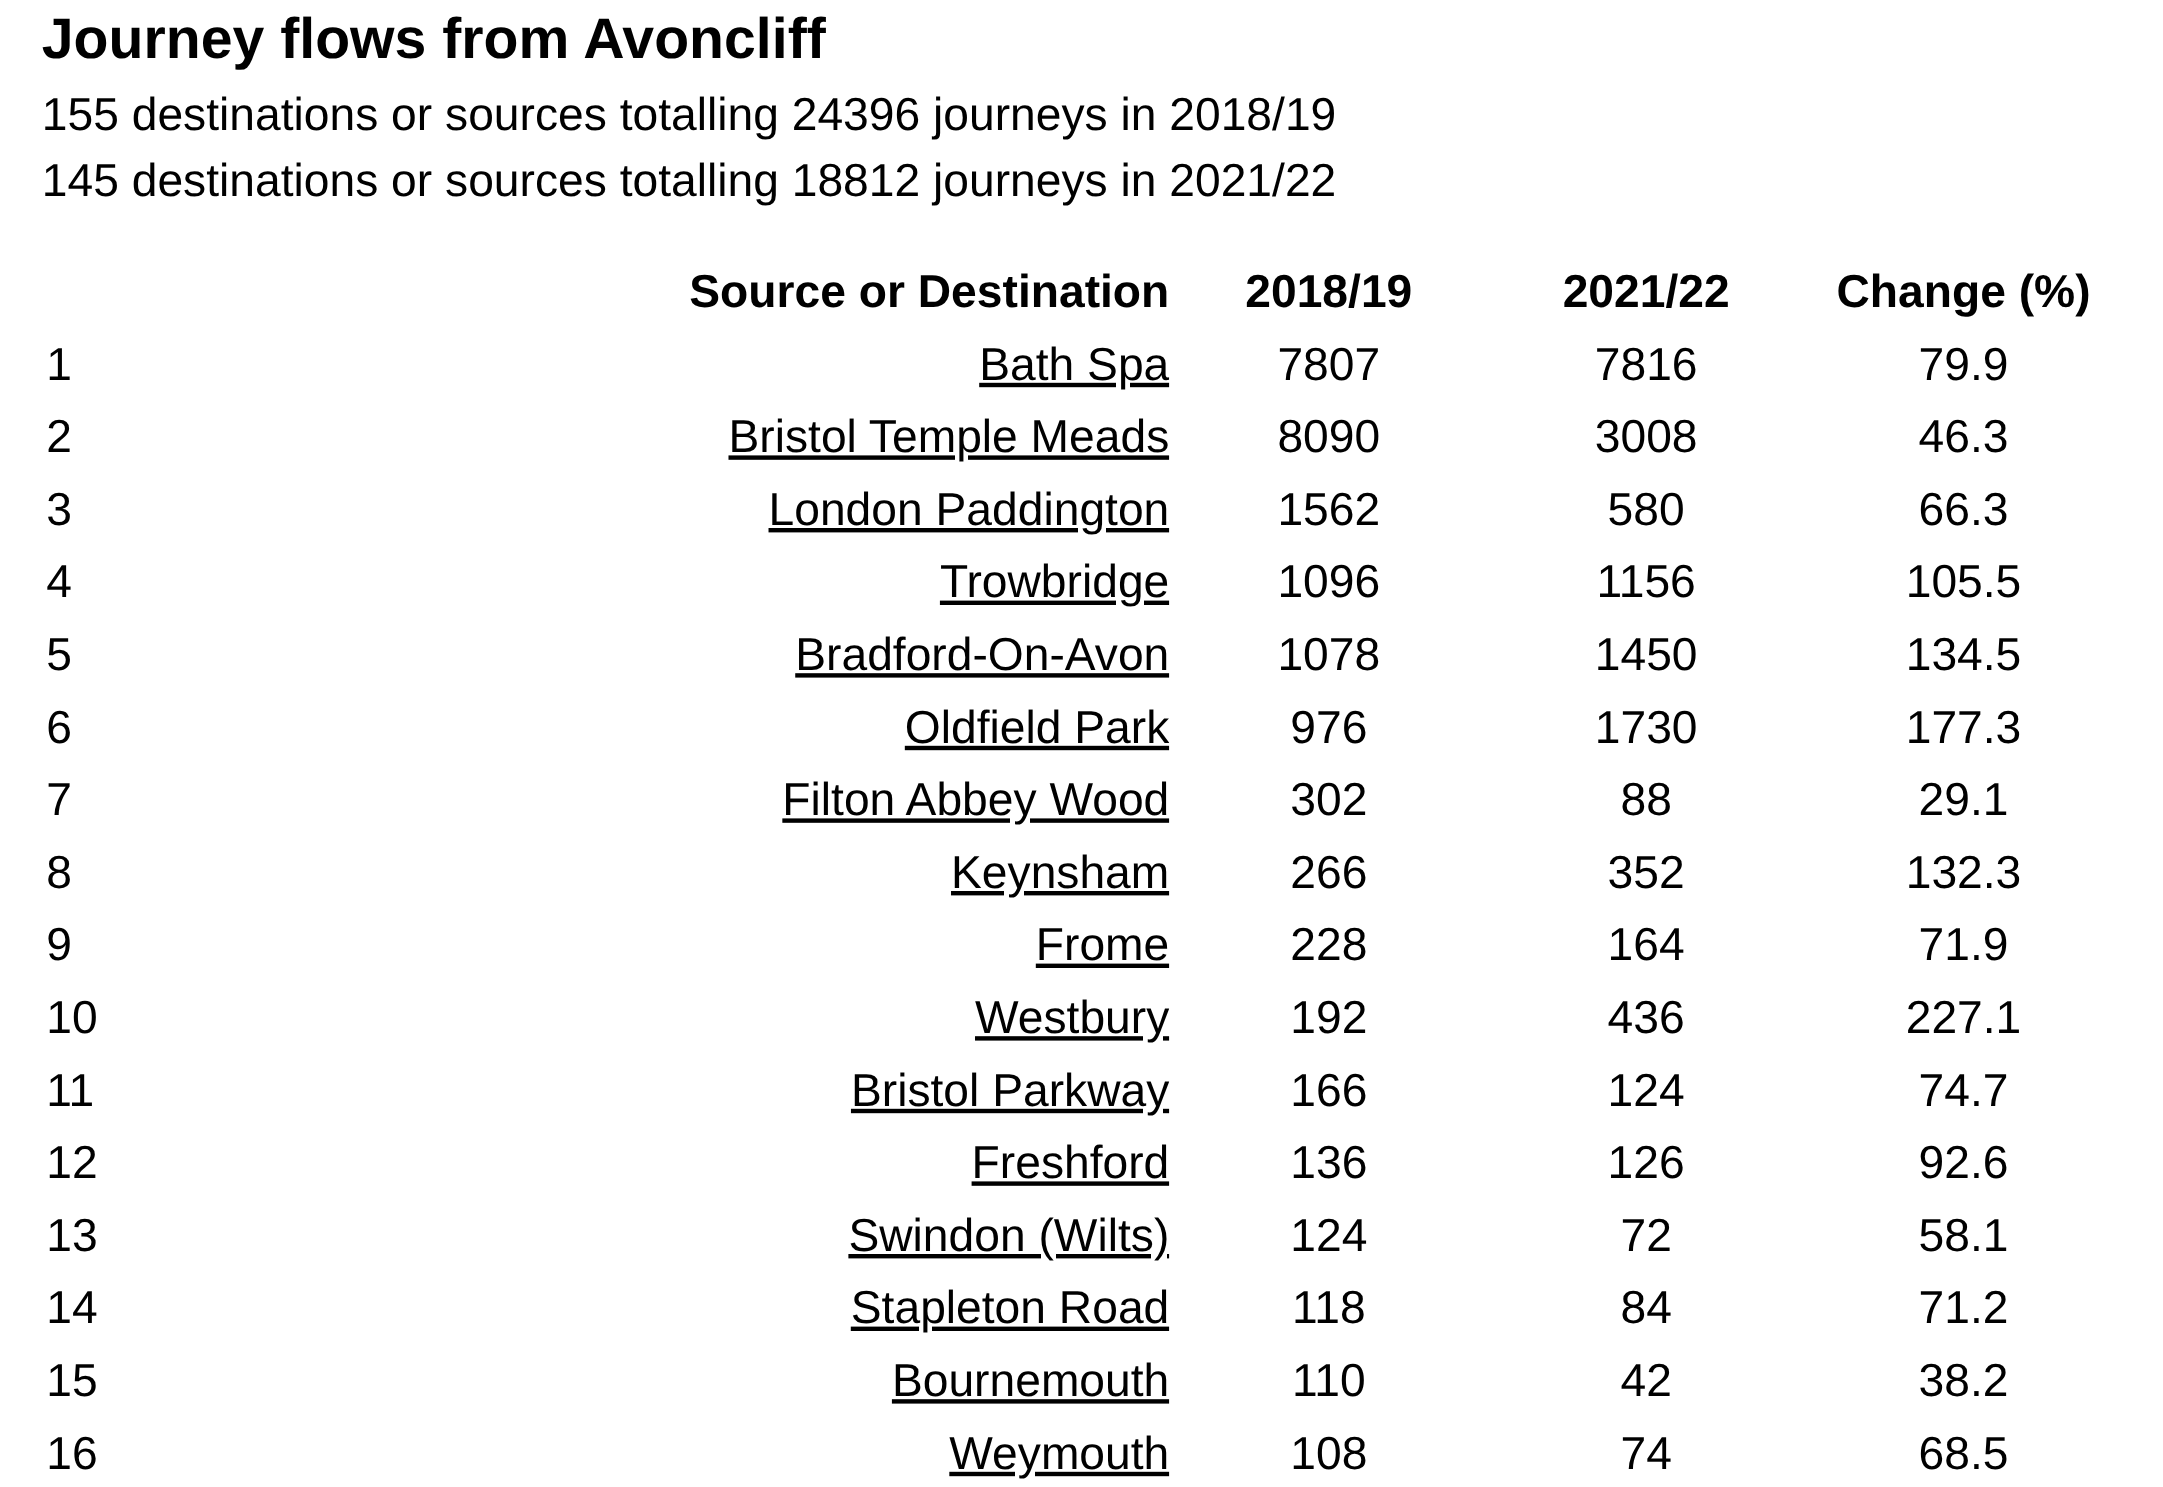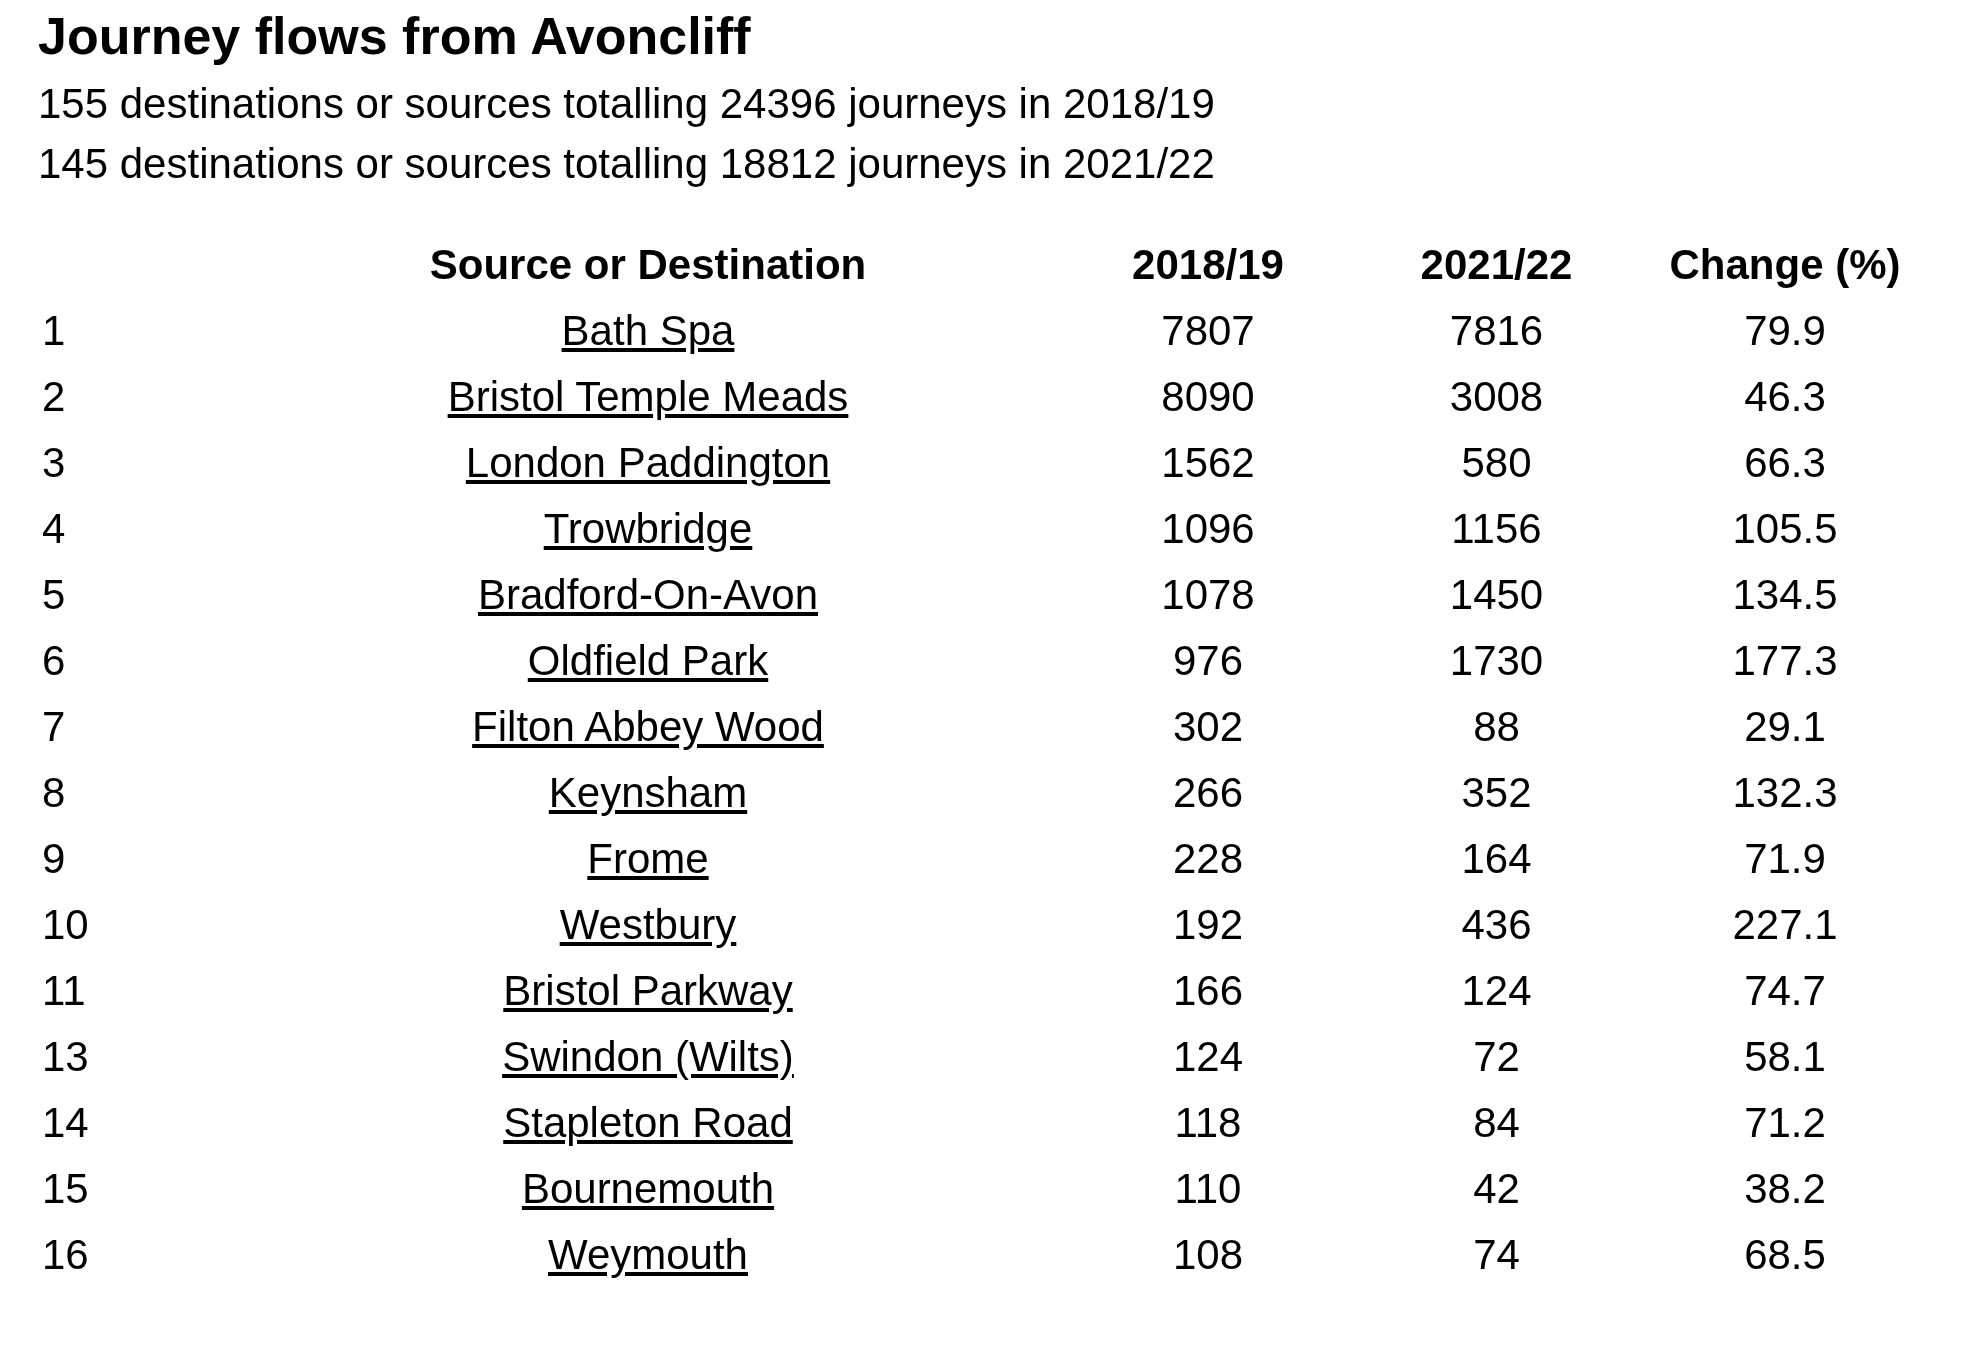--- a/index.html
+++ b/index.html
@@ -39,21 +39,21 @@
   col.c-change  { width: 290px; }
   th, td {
     height: 66px;
     padding: 0;
     vertical-align: middle;
     white-space: nowrap;
     overflow: hidden;
   }
   thead th { font-weight: bold; }
   .cell-rank    { text-align: left; padding-left: 4px; }
-  .cell-station { text-align: center; }
+  .cell-station { text-align: right; }
   thead .cell-station { }
   .cell-num     { text-align: center; }
   a.station-link {
     color: #000000;
     text-decoration: underline;
     cursor: pointer;
   }
 </style>
 </head>
 <body>
@@ -177,20 +177,29 @@
         <tr>
     <td class="cell-rank">11</td>
     <td class="cell-station">
       <a class="station-link" href="#">Bristol Parkway</a>
     </td>
     <td class="cell-num">166</td>
     <td class="cell-num">124</td>
     <td class="cell-num">74.7</td>
   </tr>
         <tr>
+    <td class="cell-rank">12</td>
+    <td class="cell-station">
+      <a class="station-link" href="#">Freshford</a>
+    </td>
+    <td class="cell-num">136</td>
+    <td class="cell-num">126</td>
+    <td class="cell-num">92.6</td>
+  </tr>
+        <tr>
     <td class="cell-rank">13</td>
     <td class="cell-station">
       <a class="station-link" href="#">Swindon (Wilts)</a>
     </td>
     <td class="cell-num">124</td>
     <td class="cell-num">72</td>
     <td class="cell-num">58.1</td>
   </tr>
         <tr>
     <td class="cell-rank">14</td>

